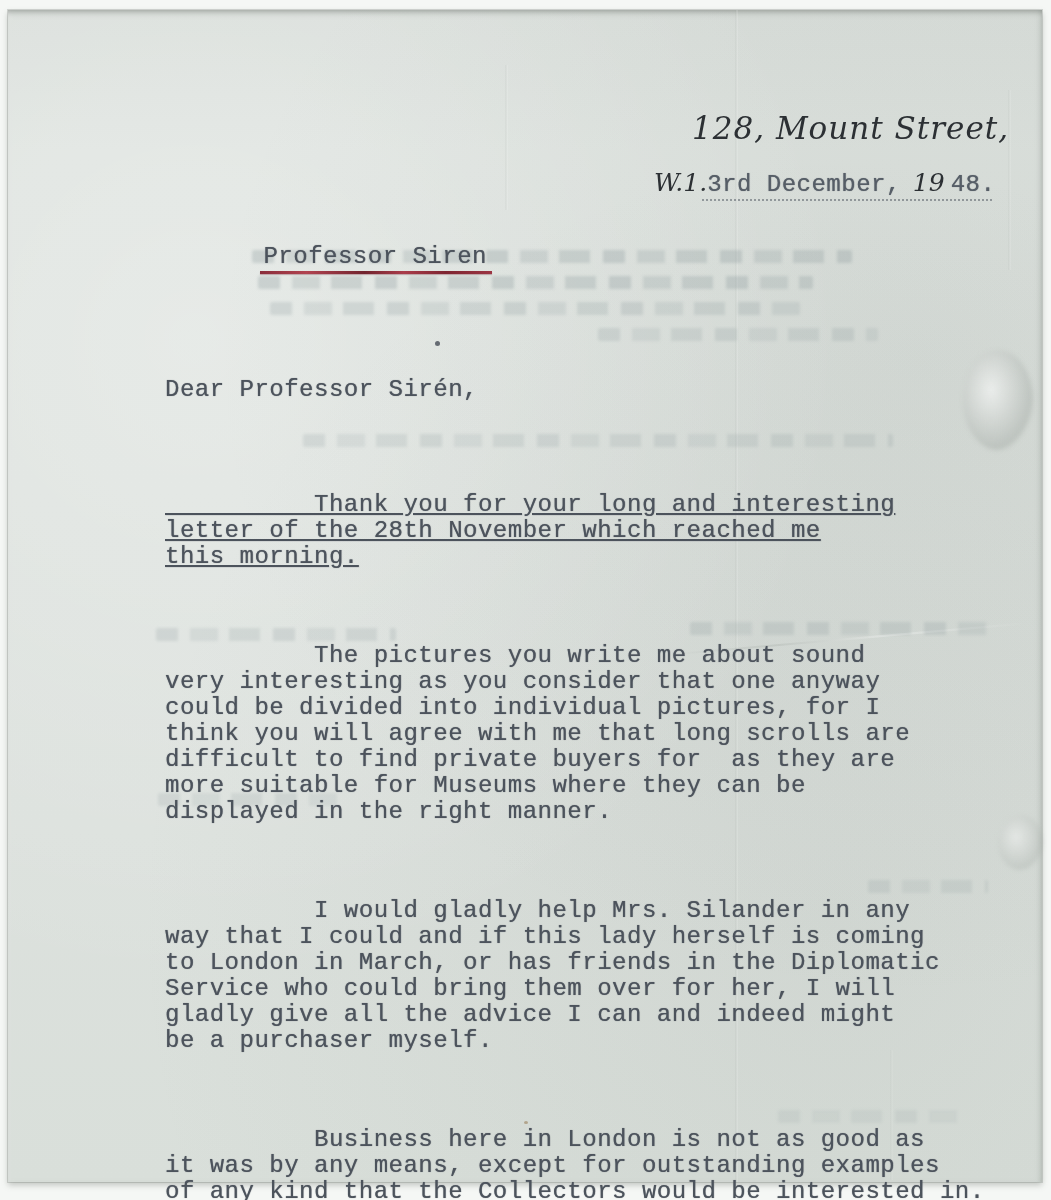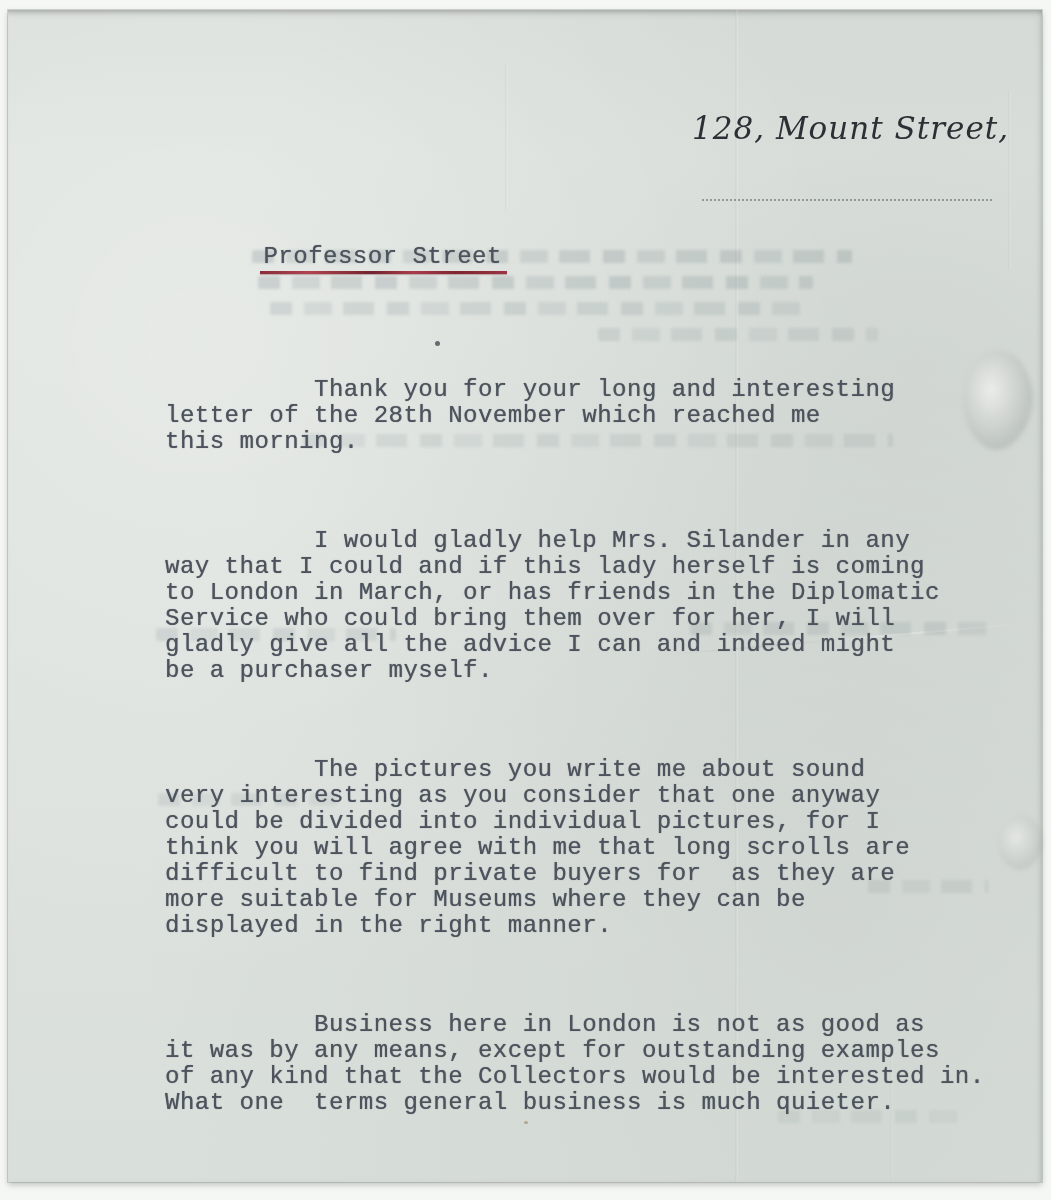--- a/index.html
+++ b/index.html
@@ -51,21 +51,21 @@
   .heading{position:absolute;left:166px;top:208px;}
   .heading .underlined{position:relative;display:inline-block;}
   .heading .underlined::after{
     content:"";position:absolute;left:-3px;right:-5px;bottom:-4px;height:3px;
     background:linear-gradient(90deg,#8a2d3a,#b14350 20%,#72242e 45%,#aa3c4a 62%,#7e2531 80%,#9c3543);
     box-shadow:0 1px 1px rgba(120,40,55,0.35);
   }
   .body-block{position:absolute;left:157px;top:315px;}
   .body-block .salutation{margin:0 0 21px 0;}
   .body-block p{margin:21px 0 0 0;}
-  .body-block p:first-of-type{margin-top:0;}
+  .body-block p:first-of-type{margin-top:16px;text-decoration:underline;}
   
   .ghost{
     position:absolute;height:13px;border-radius:2px;
     filter:blur(1.8px);opacity:0.5;
     background:repeating-linear-gradient(90deg,
       rgba(128,144,147,0.55) 0 22px, transparent 22px 34px,
       rgba(128,144,147,0.42) 34px 62px, transparent 62px 73px,
       rgba(128,144,147,0.50) 73px 104px, transparent 104px 117px);
   }
   .crease-v{
@@ -107,42 +107,46 @@
     <div class="ghost" style="left:150px;top:783px;width:190px;opacity:.3;"></div>
     <div class="ghost" style="left:860px;top:870px;width:120px;opacity:.3;"></div>
     <div class="ghost" style="left:770px;top:1100px;width:180px;opacity:.22;"></div>
 
     <div class="speck" style="left:427px;top:331px;width:5px;height:5px;background:rgba(70,76,86,0.8);"></div>
     <div class="speck" style="left:516px;top:1111px;width:4px;height:3px;background:rgba(150,120,80,0.55);"></div>
 
     <div class="letterhead-address serif">128, Mount Street,</div>
 
     <div class="dotted-line"></div>
+    <div class="date-line">
+      <span class="serif district">W.1.</span><span class="typed">3rd December,</span><span class="serif year-printed">19</span><span class="typed year-typed">48.</span>
+    </div>
 
     <div class="heading typed">
-      <span class="underlined">Professor Street</span>
+      <span class="underlined">Professor Siren</span>
     </div>
 
     <div class="body-block typed">
+      <div class="salutation">Dear Professor Sirén,</div>
       <p>          Thank you for your long and interesting
 letter of the 28th November which reached me
 this morning.</p>
-      <p>          I would gladly help Mrs. Silander in any
-way that I could and if this lady herself is coming
-to London in March, or has friends in the Diplomatic
-Service who could bring them over for her, I will
-gladly give all the advice I can and indeed might
-be a purchaser myself.</p>
       <p>          The pictures you write me about sound
 very interesting as you consider that one anyway
 could be divided into individual pictures, for I
 think you will agree with me that long scrolls are
 difficult to find private buyers for  as they are
 more suitable for Museums where they can be
 displayed in the right manner.</p>
+      <p>          I would gladly help Mrs. Silander in any
+way that I could and if this lady herself is coming
+to London in March, or has friends in the Diplomatic
+Service who could bring them over for her, I will
+gladly give all the advice I can and indeed might
+be a purchaser myself.</p>
       <p>          Business here in London is not as good as
 it was by any means, except for outstanding examples
 of any kind that the Collectors would be interested in.
 What one  terms general business is much quieter.</p>
       
     </div>
 
   </div>
 </div>
 

